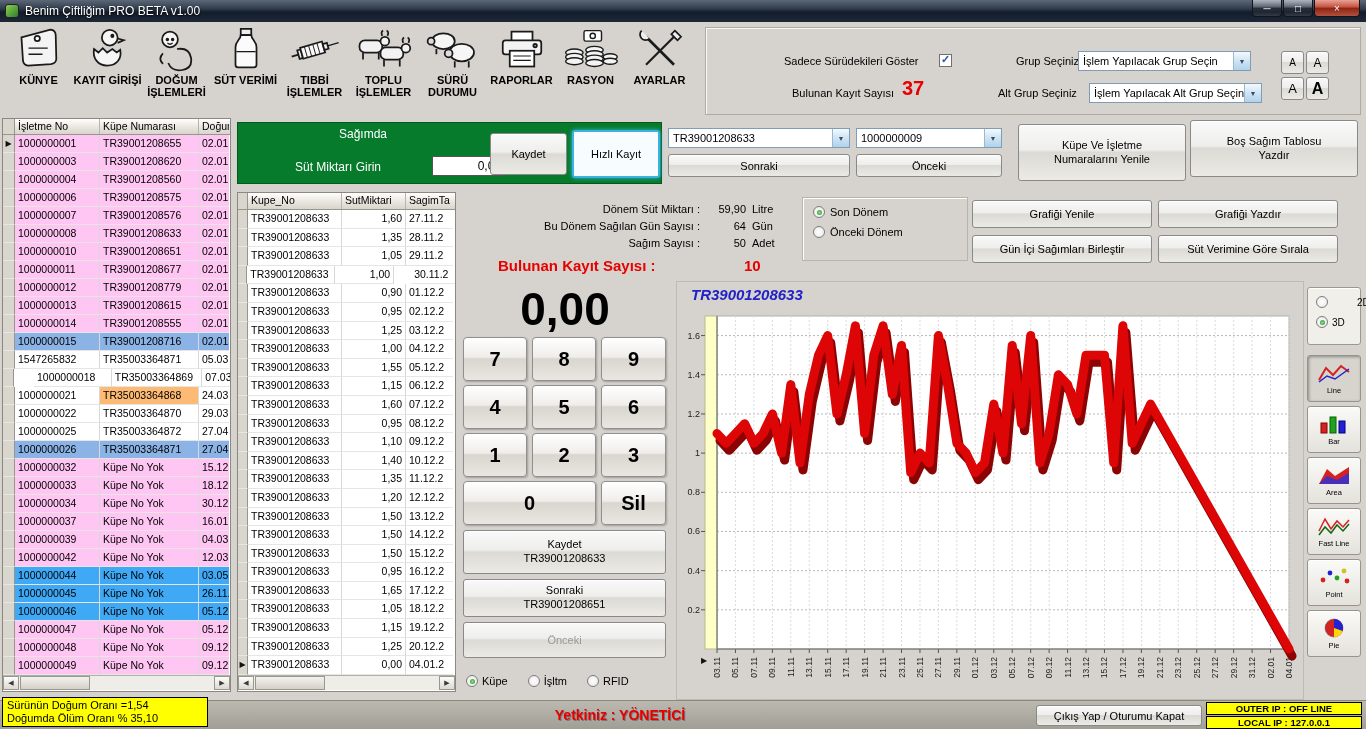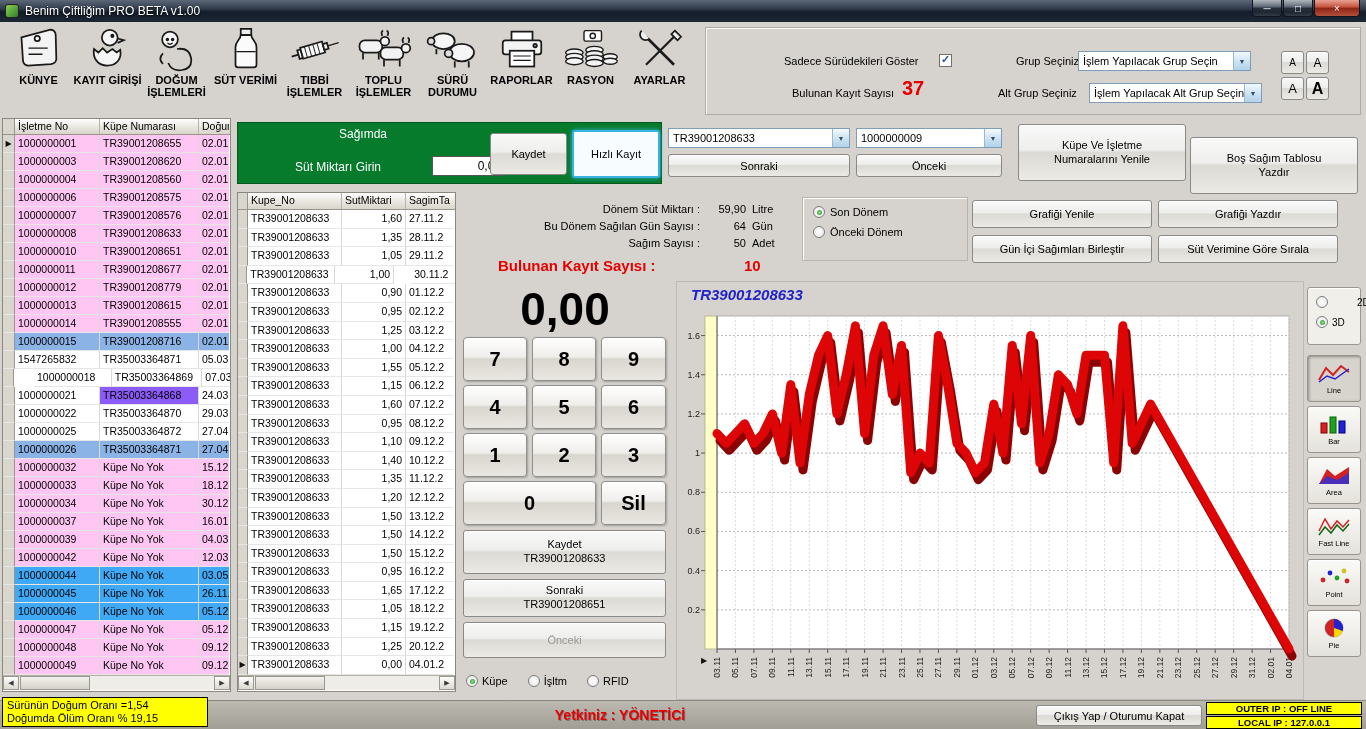--- a/index.html
+++ b/index.html
@@ -327,21 +327,21 @@
       </div>
       <div class="grow" style="height:18px;">
         <div class="gc gut" style="width:12px;padding:0;"></div>
         <div class="gc" style="width:85px;background:#ffffff;margin-left:20px;">1000000018</div>
         <div class="gc" style="width:99px;background:#ffffff;">TR35003364869</div>
         <div class="gc" style="width:30px;background:#ffffff;border-right:none;">07.03.2</div>
       </div>
       <div class="grow" style="height:18px;">
         <div class="gc gut" style="width:12px;padding:0;"></div>
         <div class="gc" style="width:85px;background:#ffffff;">1000000021</div>
-        <div class="gc" style="width:99px;background:#8b5cf6;">TR35003364868</div>
+        <div class="gc" style="width:99px;background:#fdba74;">TR35003364868</div>
         <div class="gc" style="width:30px;background:#ffffff;border-right:none;">24.03.2</div>
       </div>
       <div class="grow" style="height:18px;">
         <div class="gc gut" style="width:12px;padding:0;"></div>
         <div class="gc" style="width:85px;background:#ffffff;">1000000022</div>
         <div class="gc" style="width:99px;background:#ffffff;">TR35003364870</div>
         <div class="gc" style="width:30px;background:#ffffff;border-right:none;">29.03.2</div>
       </div>
       <div class="grow" style="height:18px;">
         <div class="gc gut" style="width:12px;padding:0;"></div>
@@ -430,21 +430,21 @@
       <div class="hscroll">
         <div class="sbtn">◀</div>
         <div class="sthumb"></div>
         <div class="sfill"></div>
         <div class="sbtn">▶</div>
       </div>
     </div>
 
   <div id="herd-box">
     <div>Sürünün Doğum Oranı =1,54</div>
-    <div>Doğumda Ölüm Oranı % 19,15</div>
+    <div>Doğumda Ölüm Oranı % 35,10</div>
   </div>
 
   <div id="green-panel">
     <div class="abs" style="left:0;top:4px;width:250px;text-align:center;color:#fff;font-size:12px;">Sağımda</div>
     <div class="abs" style="left:57px;top:37px;color:#fff;font-size:12px;">Süt Miktarı Girin</div>
     <input class="abs" style="left: 194px; top: 33px; width: 73px; height: 20px; text-align: right; font-size: 12px; border: 1px solid rgb(85, 85, 85); padding-right: 3px; font-family: inherit;" readonly="" value="0,00">
   </div>
   <div class="btn" style="left:490px;top:133px;width:77px;height:42px;">Kaydet</div>
   <div class="btn" style="left:572px;top:130px;width:88px;height:48px;background:#f6fcff;border:2px solid #38b3e2;box-shadow:0 0 4px #38b3e2,inset 0 1px 0 #fff;">Hızlı Kayıt</div>
 
@@ -452,21 +452,21 @@
       <span class="val">TR39001208633</span>
       <span class="arr">▼</span>
     </div>
   <div class="combo" style="left:856px;top:128px;width:146px;height:20px;">
       <span class="val">1000000009</span>
       <span class="arr">▼</span>
     </div>
   <div class="btn" style="left:668px;top:154px;width:182px;height:23px;">Sonraki</div>
   <div class="btn" style="left:856px;top:154px;width:146px;height:23px;">Önceki</div>
   <div class="btn two" style="left:1018px;top:124px;width:168px;height:57px;padding:4px 12px;">Küpe Ve İşletme Numaralarını Yenile</div>
-  <div class="btn two" style="left:1190px;top:137px;width:168px;height:57px;padding:2px 20px;">Boş Sağım Tablosu Yazdır</div>
+  <div class="btn two" style="left:1190px;top:120px;width:168px;height:57px;padding:2px 20px;">Boş Sağım Tablosu Yazdır</div>
 
   <div id="milk-grid" class="grid" style="left:237px;top:192px;width:219px;height:500px;">
       <div class="ghead" style="height:17px;">
         <div class="hc gut" style="width:10px;"></div>
         <div class="hc" style="width:94px;">Kupe_No</div>
         <div class="hc" style="width:64px;">SutMiktari</div>
         <div class="hc" style="width:47px;border-right:none;">SagimTa</div>
       </div>
       <div class="grow" style="height:18.6px;">
         <div class="gc gut" style="width:10px;padding:0;"></div>

